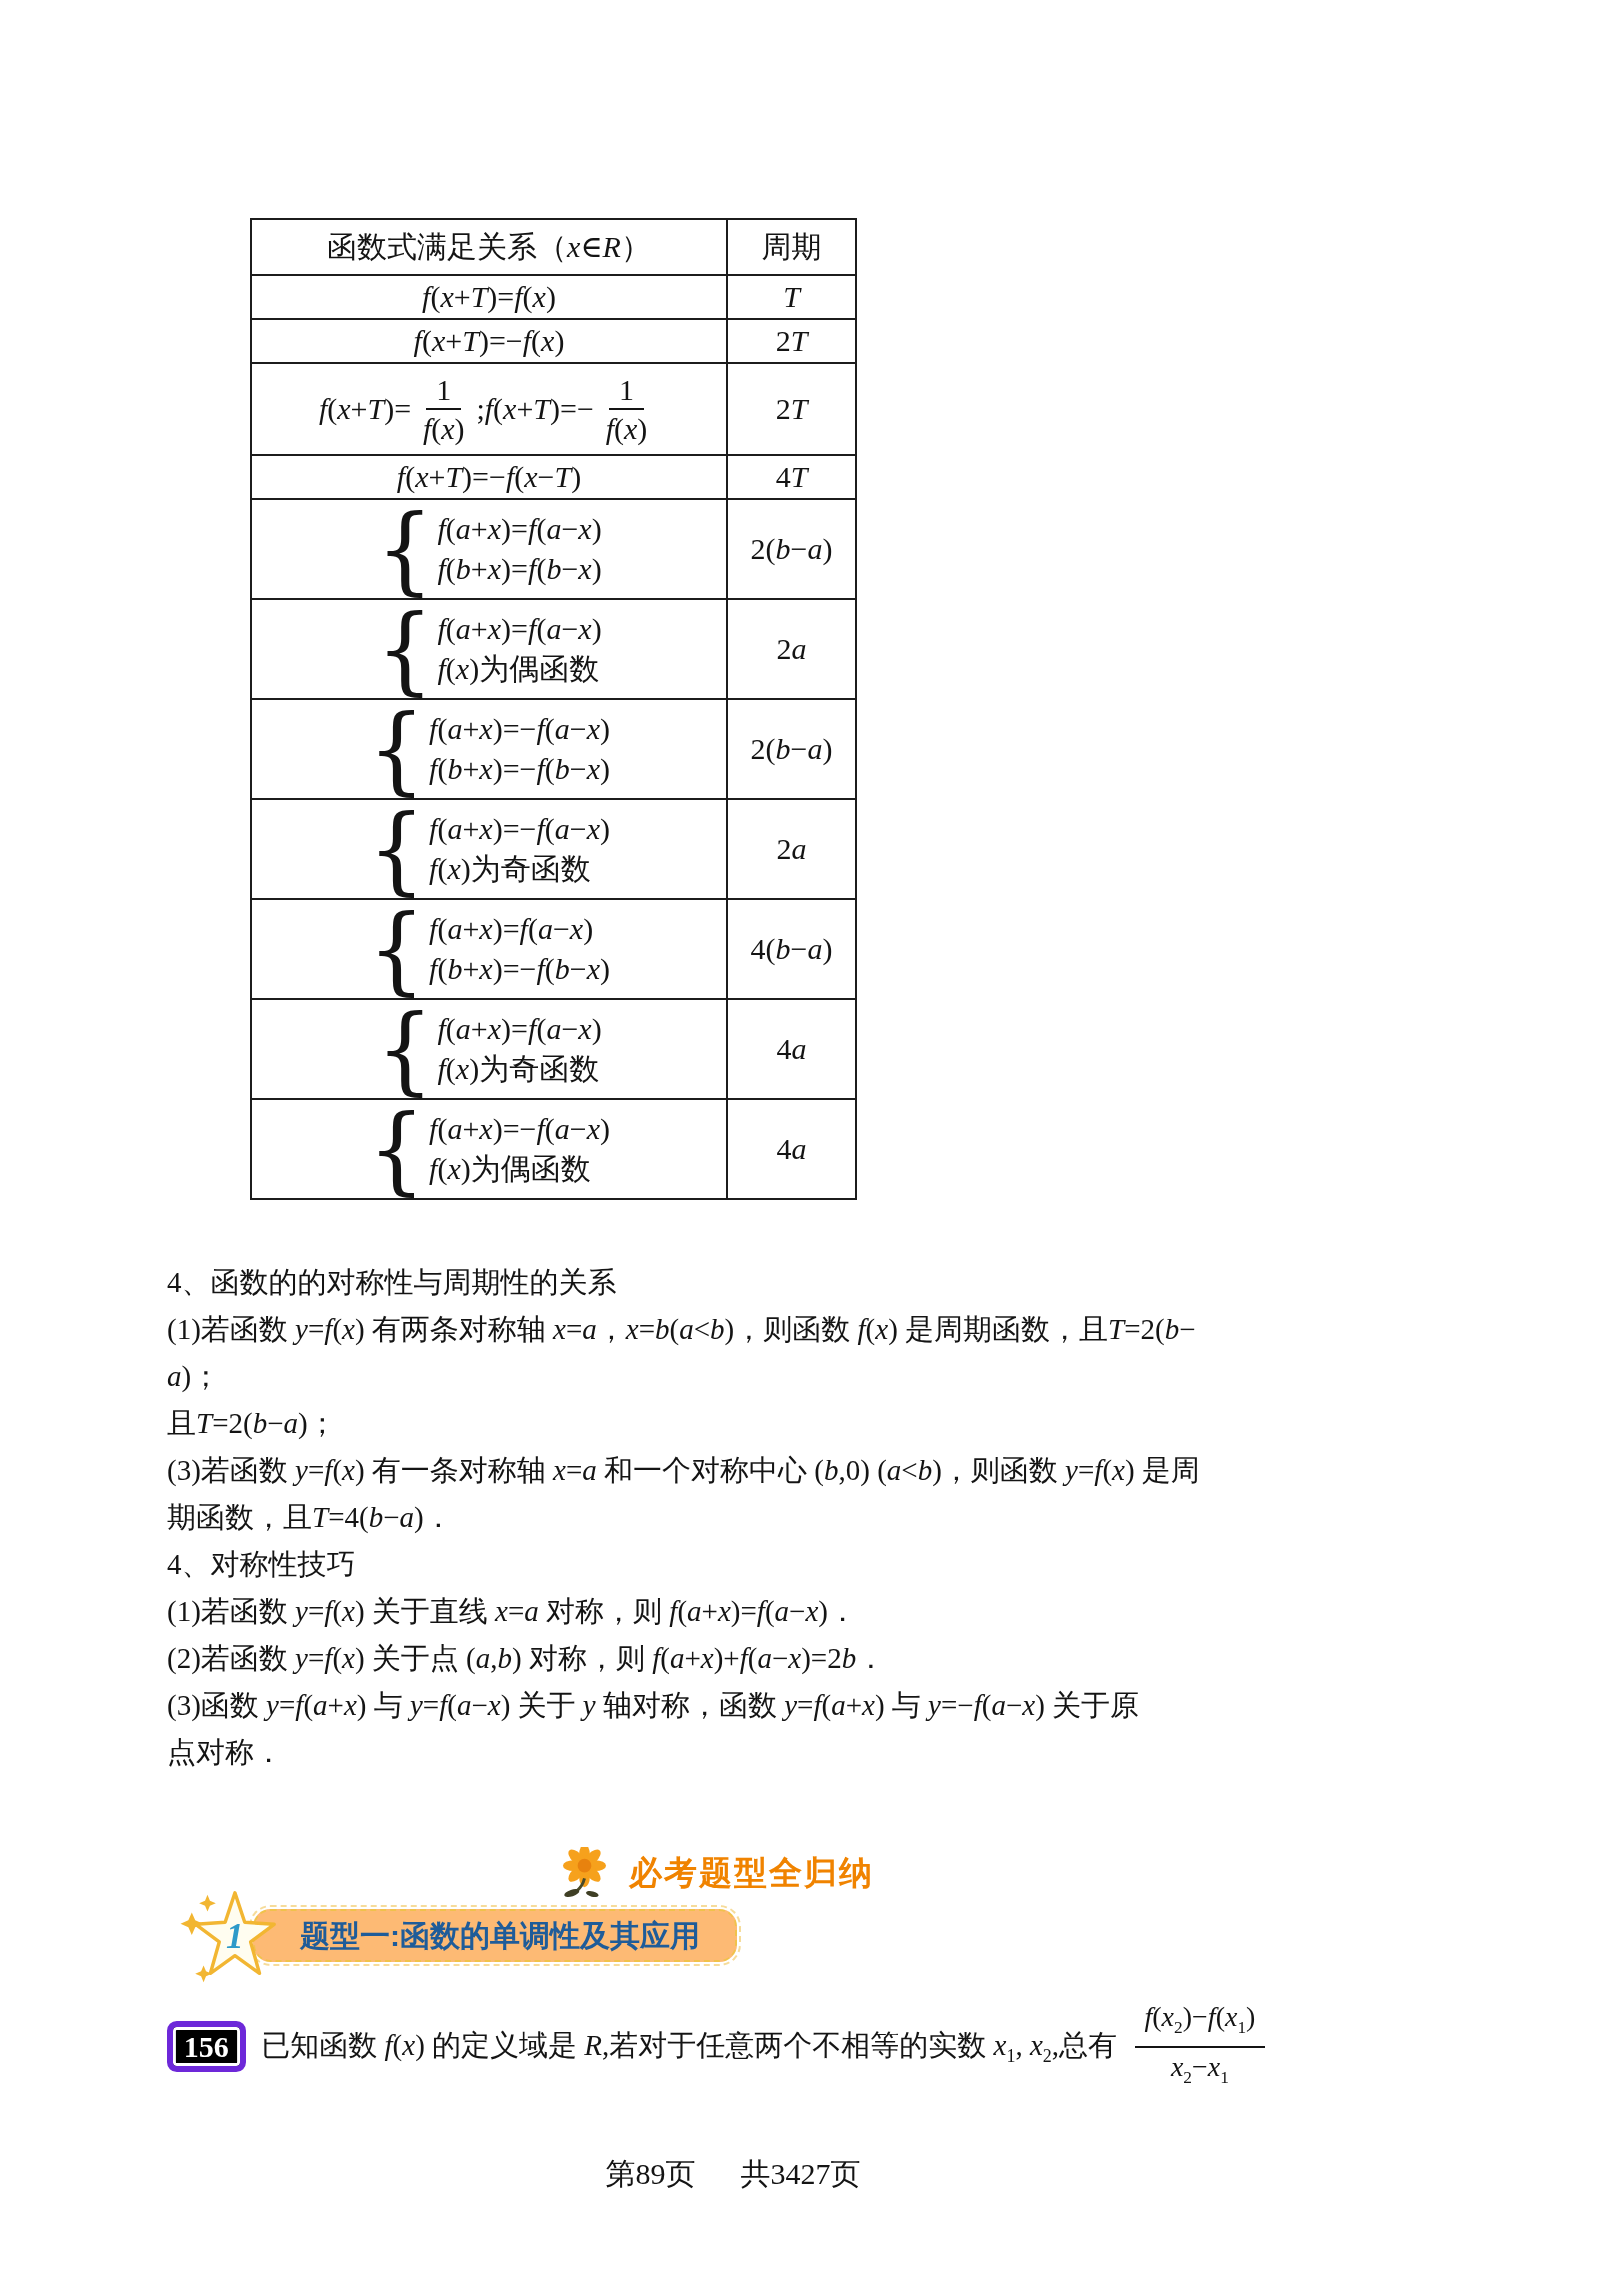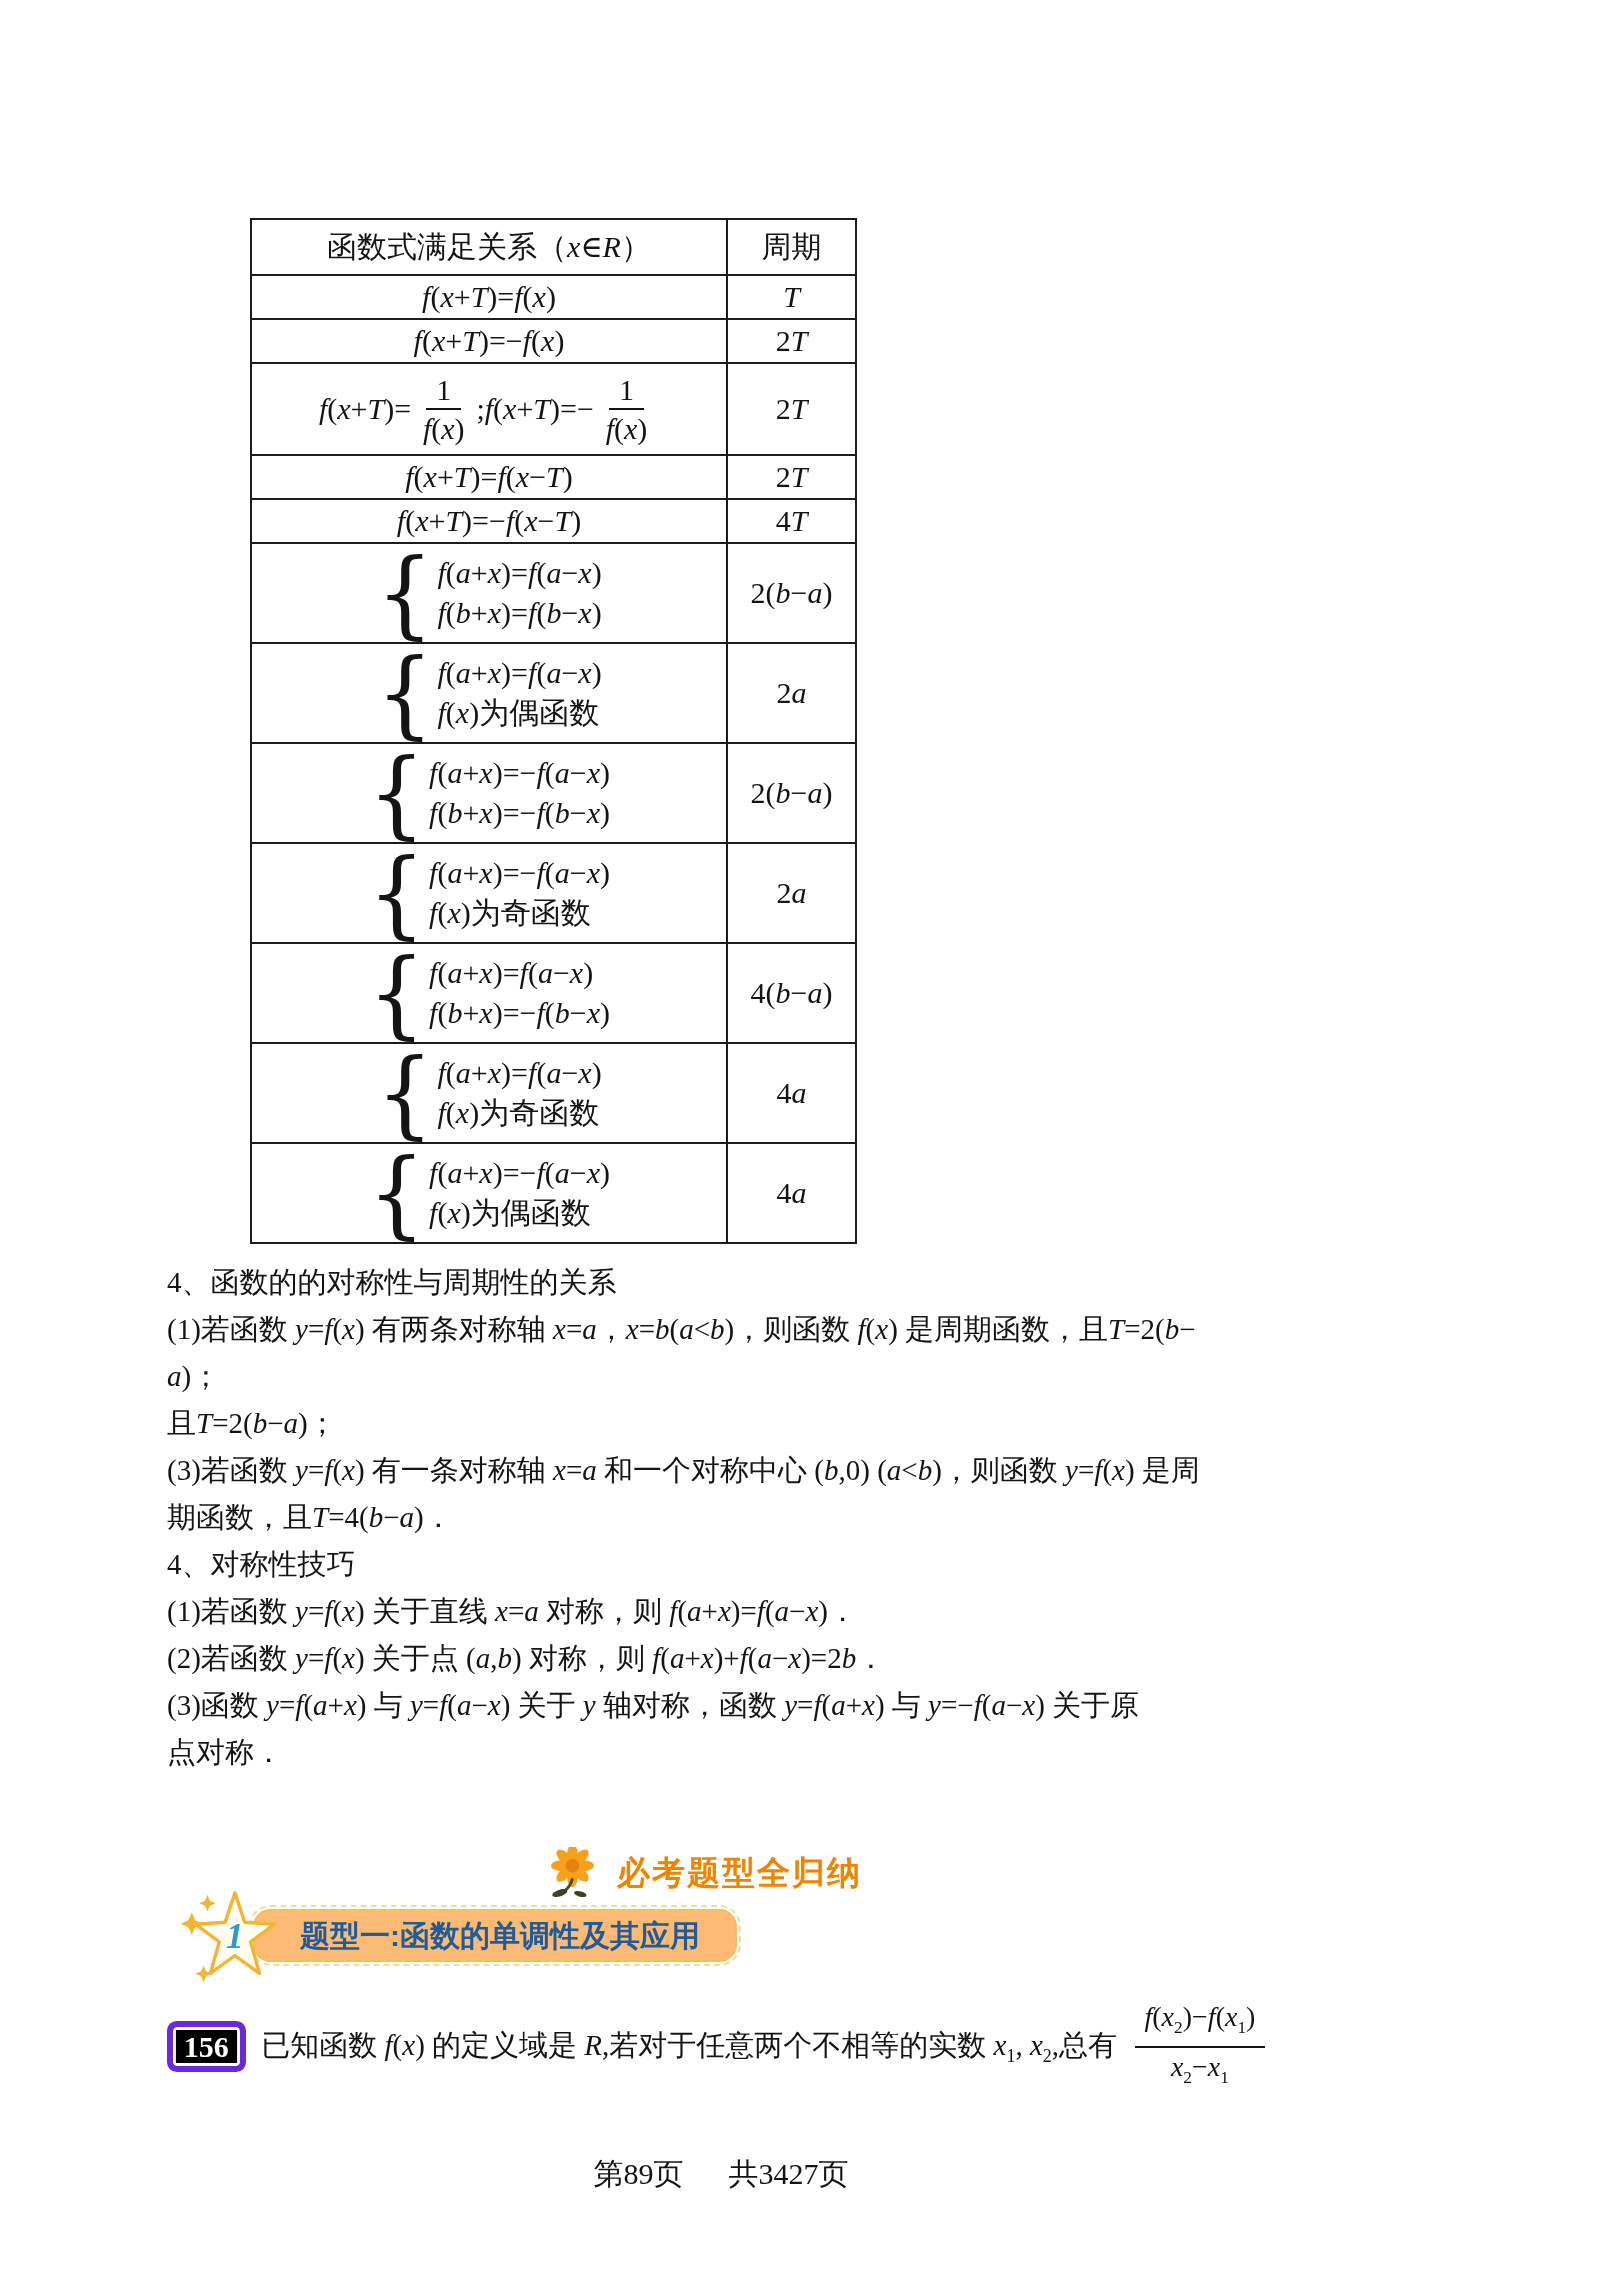--- a/index.html
+++ b/index.html
@@ -1,17 +1,17 @@
 <!DOCTYPE html>
 <html><head>
 <meta charset="utf-8">
 <style>
   html,body{margin:0;padding:0;background:#ffffff;}
   .page{position:relative;width:1412px;height:2293px;background:#ffffff;
-        font-family:"Liberation Serif","DejaVu Serif",serif;color:#141414;overflow:hidden;}
+        font-family:"Liberation Serif","DejaVu Serif",serif;color:#141414;overflow:hidden;padding-left:24px;}
 
   
   .ptable{position:absolute;left:250px;top:218px;border-collapse:collapse;table-layout:fixed;}
   .ptable th,.ptable td{border:2px solid #1c1c1c;padding:0;vertical-align:middle;font-size:30px;}
   .ptable th{font-weight:normal;height:54px;text-align:center;}
   .col-rel{width:476px;}
   .col-per{width:129px;}
   .row-simple{height:44px;}
   .row-fraction{height:92px;}
   .row-cases{height:100px;}
@@ -92,24 +92,20 @@
               <span class="frac">
                 <span class="num">1</span>
                 <span class="den"><i>f</i>(<i>x</i>)</span>
               </span>
               <span>;<i>f</i>(<i>x</i>+<i>T</i>)=−</span>
               <span class="frac">
                 <span class="num">1</span>
                 <span class="den"><i>f</i>(<i>x</i>)</span>
               </span>
             </span></td>
-          <td class="period-cell">2<i>T</i></td>
-        </tr>
-        <tr class="row-simple">
-          <td class="formula-cell"><i>f</i>(<i>x</i>+<i>T</i>)=<i>f</i>(<i>x</i>−<i>T</i>)</td>
           <td class="period-cell">2<i>T</i></td>
         </tr>
         <tr class="row-simple">
           <td class="formula-cell"><i>f</i>(<i>x</i>+<i>T</i>)=−<i>f</i>(<i>x</i>−<i>T</i>)</td>
           <td class="period-cell">4<i>T</i></td>
         </tr>
         <tr class="row-cases">
           <td class="formula-cell"><span class="cases-wrap">
               <span class="brace">{</span>
               <span class="cases-lines">

